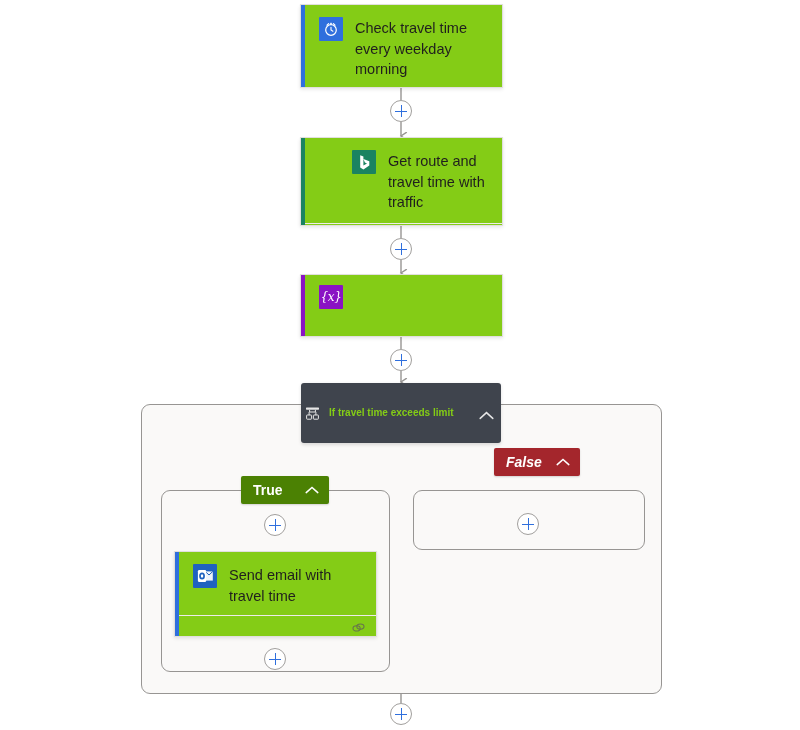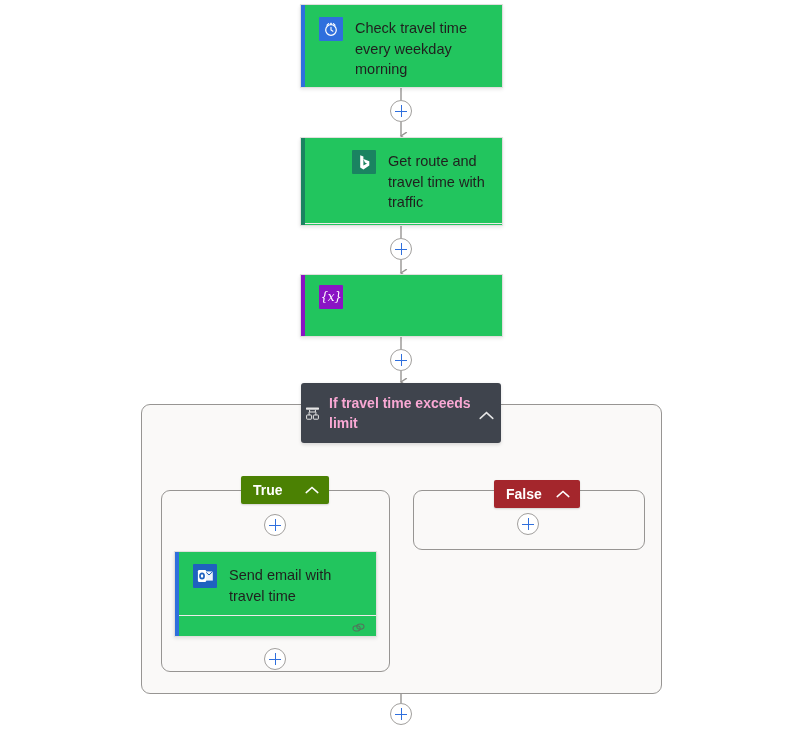--- a/index.html
+++ b/index.html
@@ -12,21 +12,21 @@
     position:relative;
   }
   #canvas{position:absolute;left:0;top:0;width:800px;height:730px;}
 
   
   #wires{position:absolute;left:0;top:0;width:800px;height:730px;pointer-events:none;}
 
   
   .card{
     position:absolute;
-    background:#22c55e;
+    background:#84cc16;
     border:1px solid #e1dfdd;
     box-shadow:0 1.6px 3.6px rgba(0,0,0,.10),0 0.3px 0.9px rgba(0,0,0,.09);
     box-sizing:border-box;
     overflow:hidden;
   }
   .card .accent{position:absolute;left:0;top:0;bottom:0;width:4px;}
   .card .body{display:flex;align-items:flex-start;padding:12px 10px 12px 18px;}
   .card .title{
     font-size:14.5px;line-height:20.5px;font-weight:400;color:#201f1e;
     padding-left:12px;padding-top:1px;
@@ -63,21 +63,21 @@
   .plus::after{top:4px;bottom:4px;left:9.5px;width:1.6px;}
 
   
   .cond{
     position:absolute;background:#3f444d;border-radius:3px;
     display:flex;align-items:center;box-sizing:border-box;
     box-shadow:0 1.6px 3.6px rgba(0,0,0,.13);
   }
   .cond .cond-ico{width:22px;flex:0 0 22px;display:flex;justify-content:center;align-items:center;}
   .cond .cond-title{
-    color:#f9a8d4;font-size:14px;line-height:20.5px;font-weight:600;
+    color:#84cc16;font-size:10px;line-height:20.5px;font-weight:600;
     padding-left:6px;flex:1;
   }
   .cond .chev{width:30px;flex:0 0 30px;display:flex;justify-content:center;align-items:flex-start;padding-top:4px;}
 
   
   .scope{
     position:absolute;box-sizing:border-box;
     background:#faf9f8;border:1px solid #979593;border-radius:9px;
   }
   .branch-scope{
@@ -212,21 +212,21 @@
 
   <div class="pill pill-true" style="left:241px;top:476px;">
     <span class="pill-label">True</span>
     <span class="pill-chev">
       <svg width="14" height="8" viewBox="0 0 14 8">
         <path d="M1.2 6.6 L7 1.4 L12.8 6.6" fill="none" stroke="#ffffff" stroke-width="1.5" stroke-linecap="round"></path>
       </svg>
     </span>
   </div>
 
-  <div class="pill pill-false" style="left:494px;top:480px;">
+  <div class="pill pill-false" style="left:494px;top:448px;font-style:italic;">
     <span class="pill-label">False</span>
     <span class="pill-chev">
       <svg width="14" height="8" viewBox="0 0 14 8">
         <path d="M1.2 6.6 L7 1.4 L12.8 6.6" fill="none" stroke="#ffffff" stroke-width="1.5" stroke-linecap="round"></path>
       </svg>
     </span>
   </div>
 
   <div class="plus" style="left:264px;top:514px;"></div>
 

